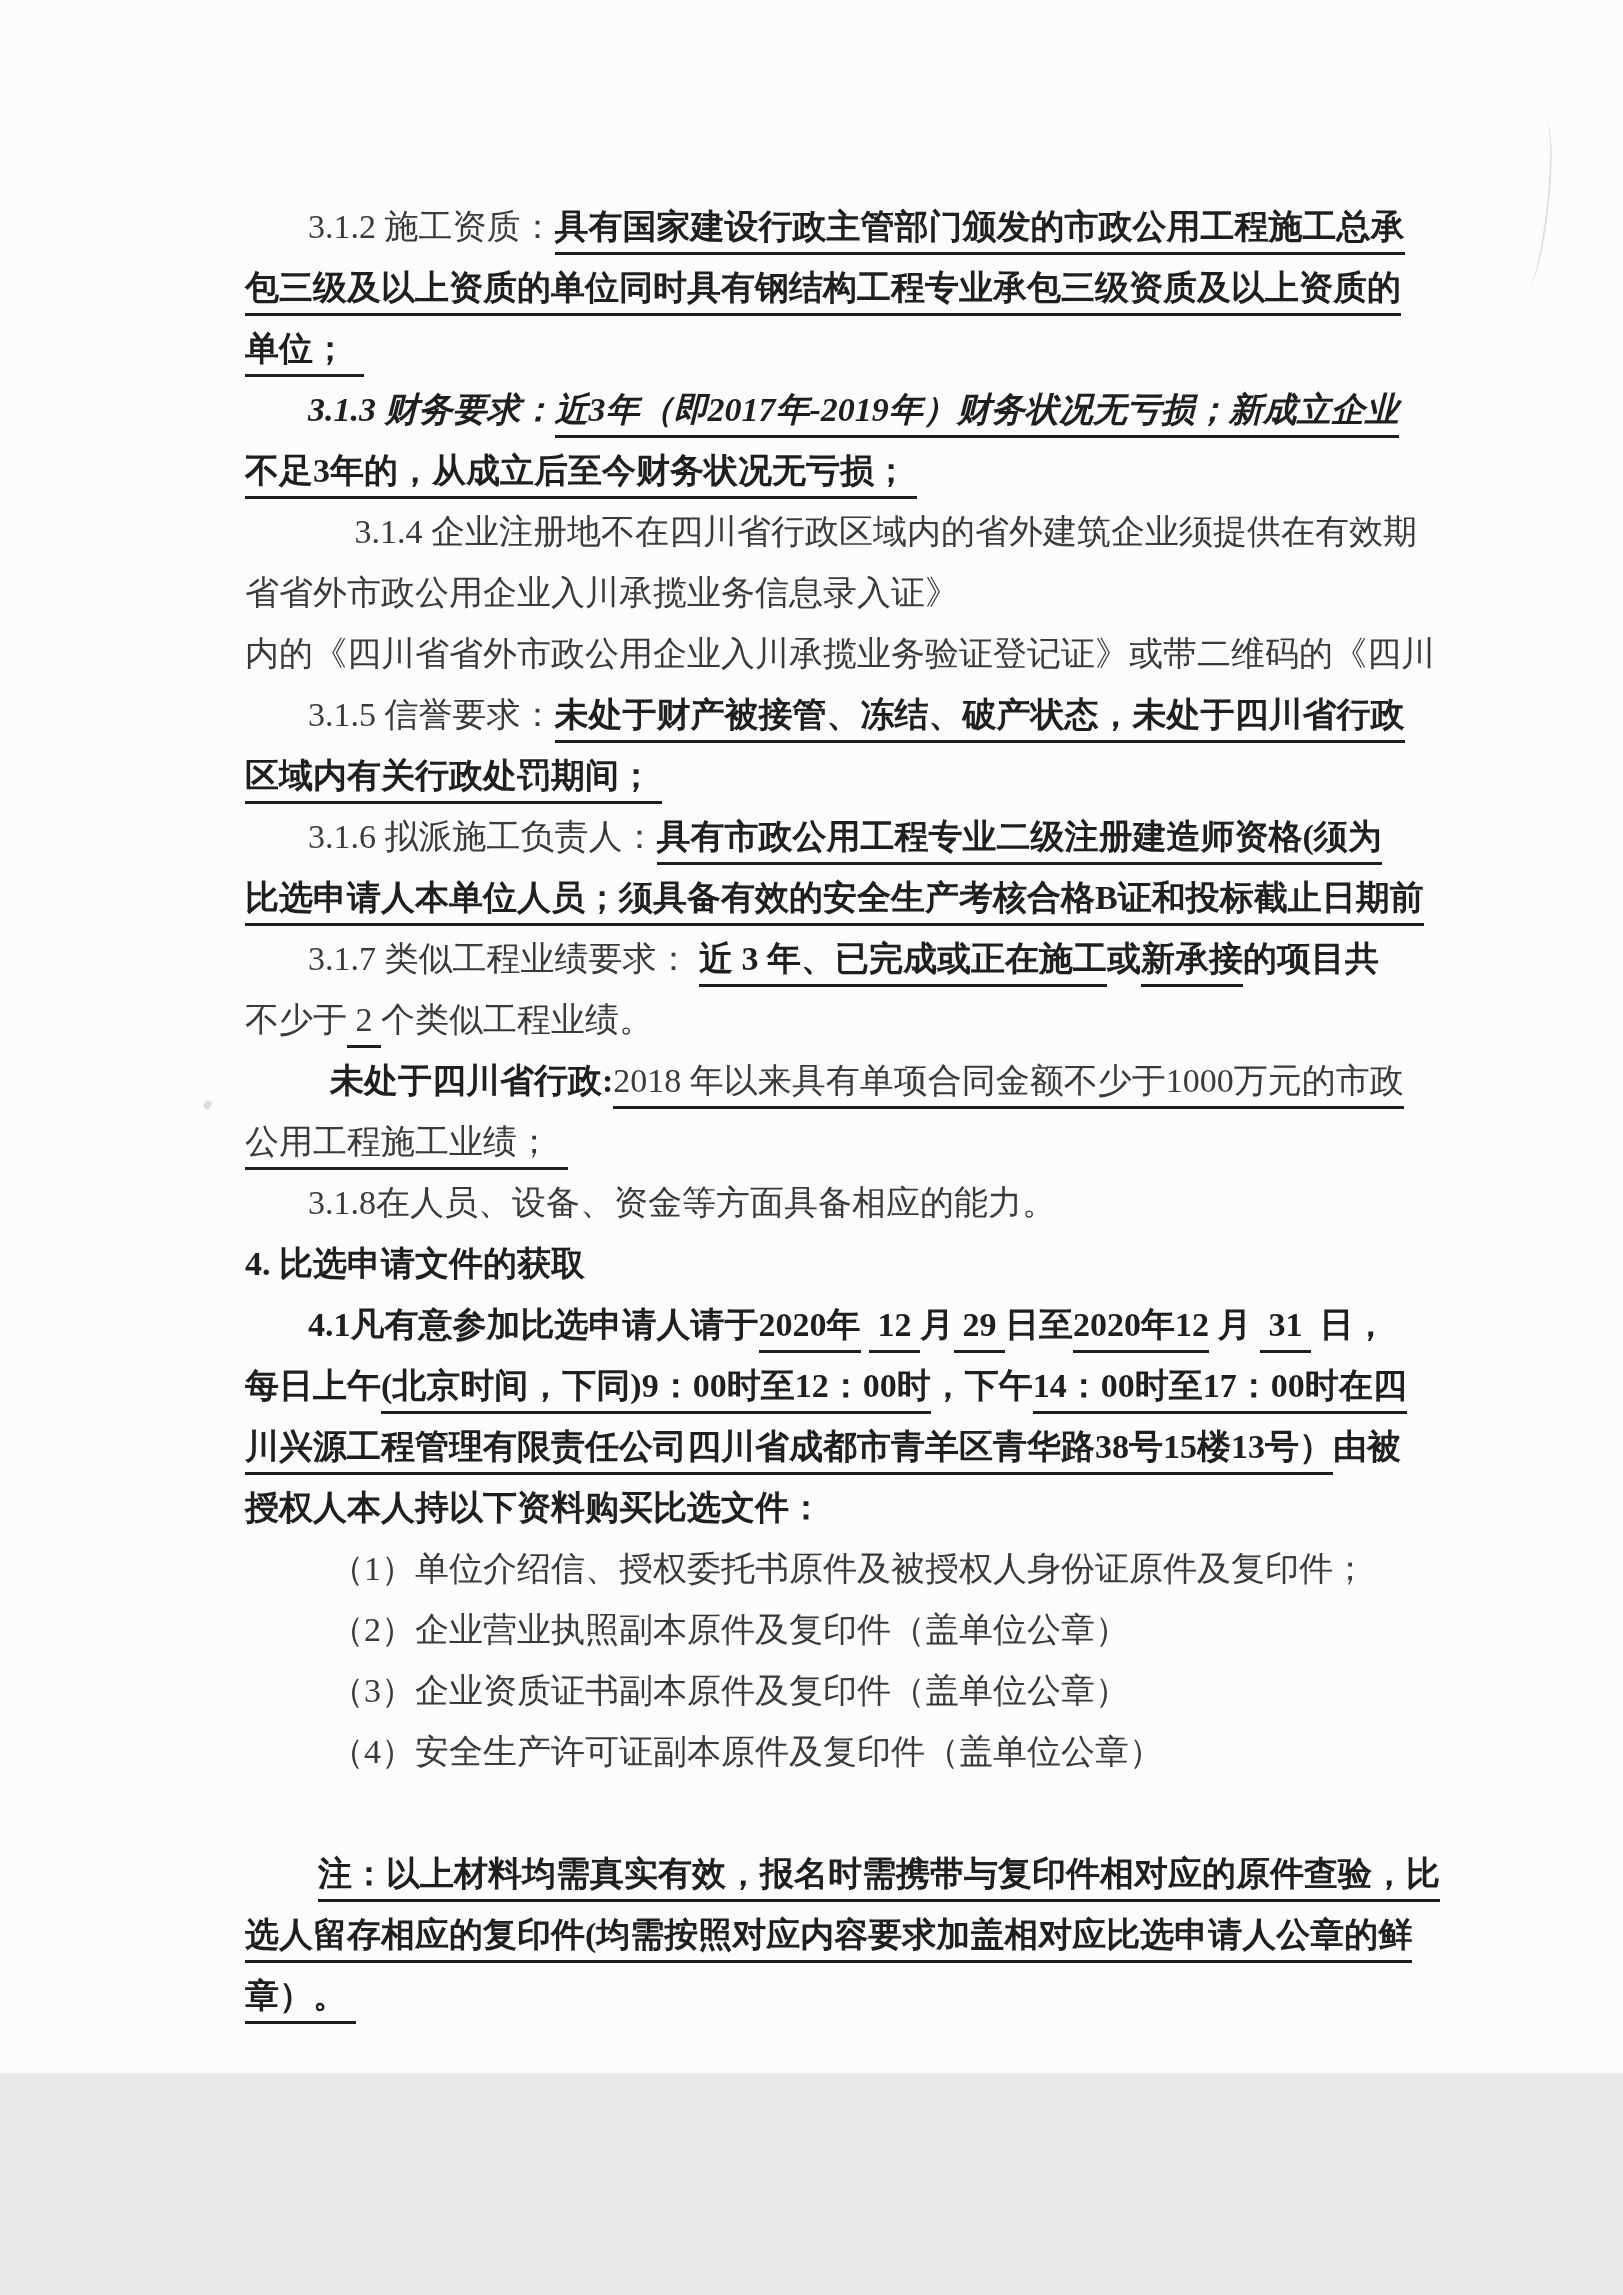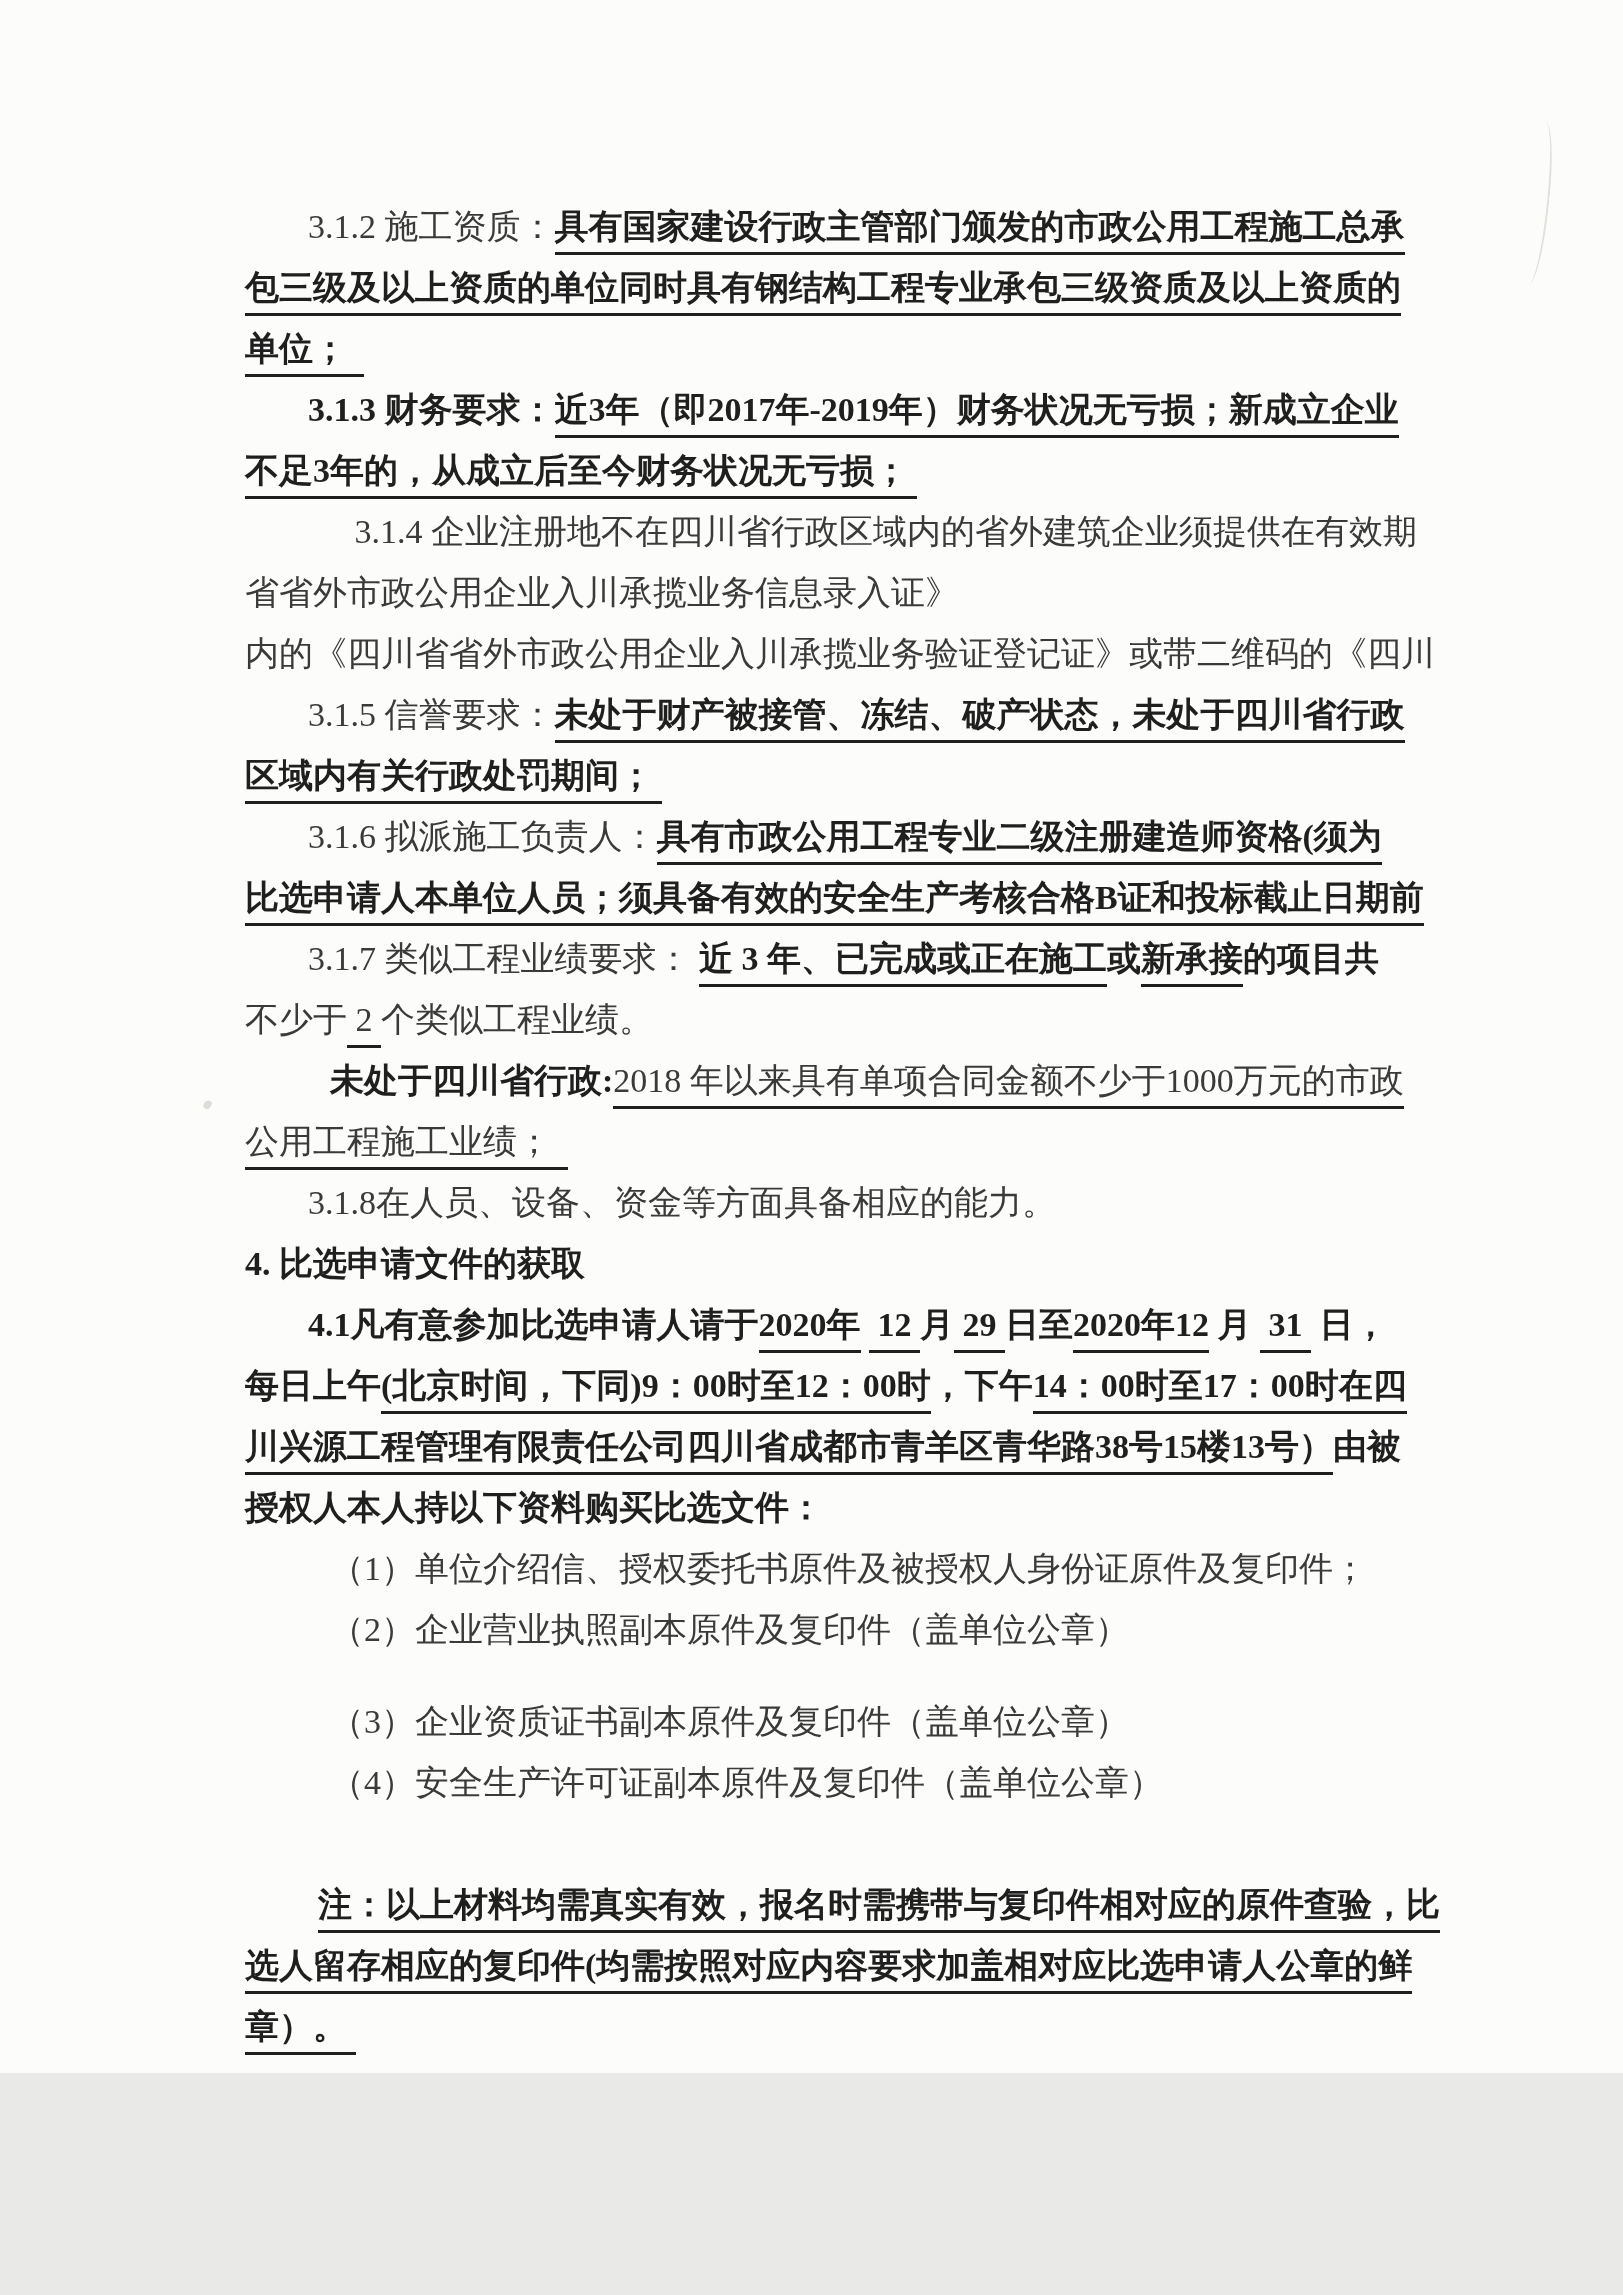--- a/index.html
+++ b/index.html
@@ -76,42 +76,42 @@
 <body>
 
 <div class="paper" style="--paper: #fcfcfa; --ink: #3a3a3a; --ink-bold: #1f1f1f;">
   <div class="artifact-curve"></div>
   <div class="artifact-speck"></div>
   <div class="artifact-smudge"></div>
   <div class="content">
       <div class="line" style="padding-left: 63px;"><span>3.1.2 施工资质：</span><span class="b u">具有国家建设行政主管部门颁发的市政公用工程施工总承</span></div>
       <div class="line"><span class="b u">包三级及以上资质的单位同时具有钢结构工程专业承包三级资质及以上资质的</span></div>
       <div class="line"><span class="b u">单位；  </span></div>
-      <div class="line" style="padding-left: 63px;"><span class="b">3.1.3 财务要求：</span><span class="b u">近3年（即2017年-2019年）财务状况无亏损；新成立企业</span></div>
+      <div class="line" style="padding-left: 63px; font-style: italic;"><span class="b">3.1.3 财务要求：</span><span class="b u">近3年（即2017年-2019年）财务状况无亏损；新成立企业</span></div>
       <div class="line"><span class="b u">不足3年的，从成立后至今财务状况无亏损； </span></div>
       <div class="line" style="padding-left: 63px; text-align: right;"><span>3.1.4 企业注册地不在四川省行政区域内的省外建筑企业须提供在有效期</span></div>
       <div class="line"><span>省省外市政公用企业入川承揽业务信息录入证》</span></div>
       <div class="line"><span>内的《四川省省外市政公用企业入川承揽业务验证登记证》或带二维码的《四川</span></div>
       <div class="line" style="padding-left: 63px;"><span>3.1.5 信誉要求：</span><span class="b u">未处于财产被接管、冻结、破产状态，未处于四川省行政</span></div>
       <div class="line"><span class="b u">区域内有关行政处罚期间； </span></div>
       <div class="line" style="padding-left: 63px;"><span>3.1.6 拟派施工负责人：</span><span class="b u">具有市政公用工程专业二级注册建造师资格(须为</span></div>
       <div class="line"><span class="b u">比选申请人本单位人员；须具备有效的安全生产考核合格B证和投标截止日期前</span></div>
       <div class="line" style="padding-left: 63px;"><span>3.1.7 类似工程业绩要求： </span><span class="b u">近 3 年、已完成或</span><span class="b u">正在施工</span><span class="b">或</span><span class="b u">新承接</span><span class="b">的项目共</span></div>
       <div class="line"><span>不少于</span><span class="u"> 2 </span><span>个类似工程业绩。</span></div>
       <div class="line" style="padding-left: 85px;"><span class="b">未处于四川省行政:</span><span class="u">2018 年以来具有单项合同金额不少于1000万元的市政</span></div>
       <div class="line"><span class="u">公用工程施工业绩；  </span></div>
       <div class="line" style="padding-left: 63px;"><span>3.1.8在人员、设备、资金等方面具备相应的能力。</span></div>
       <div class="line"><span class="b">4. 比选申请文件的获取</span></div>
       <div class="line" style="padding-left: 63px;"><span class="b">4.1凡有意参加比选申请人请于</span><span class="b u">2020年</span><span class="b"> </span><span class="b u"> 12 </span><span class="b">月</span><span class="b u"> 29 </span><span class="b">日至</span><span class="b u">2020年12</span><span class="b"> 月 </span><span class="b u"> 31 </span><span class="b"> 日，</span></div>
       <div class="line"><span class="b">每日上午</span><span class="b u">(北京时间，下同)9：00时至12：00时</span><span class="b">，下午</span><span class="b u">14：00时至17：00时在四</span></div>
       <div class="line"><span class="b u">川兴源工程管理有限责任公司四川省成都市青羊区青华路38号15楼13号）</span><span class="b">由被</span></div>
       <div class="line"><span class="b">授权人本人持以下资料购买比选文件：</span></div>
       <div class="line" style="padding-left: 85px;"><span>（1）单位介绍信、授权委托书原件及被授权人身份证原件及复印件；</span></div>
       <div class="line" style="padding-left: 85px;"><span>（2）企业营业执照副本原件及复印件（盖单位公章）</span></div>
-      <div class="line" style="padding-left: 85px; margin-top: 31px;"><span>（3）企业资质证书副本原件及复印件（盖单位公章）</span></div>
+      <div class="line" style="padding-left: 85px;"><span>（3）企业资质证书副本原件及复印件（盖单位公章）</span></div>
       <div class="line" style="padding-left: 85px;"><span>（4）安全生产许可证副本原件及复印件（盖单位公章）</span></div>
       <div class="line blank"></div>
       <div class="line" style="padding-left: 73px;"><span class="b u">注：以上材料均需真实有效，报名时需携带与复印件相对应的原件查验，比</span></div>
       <div class="line"><span class="b u">选人留存相应的复印件(均需按照对应内容要求加盖相对应比选申请人公章的鲜</span></div>
       <div class="line"><span class="b u">章）。 </span></div>
     </div>
 </div>
 
 
 </body></html>

